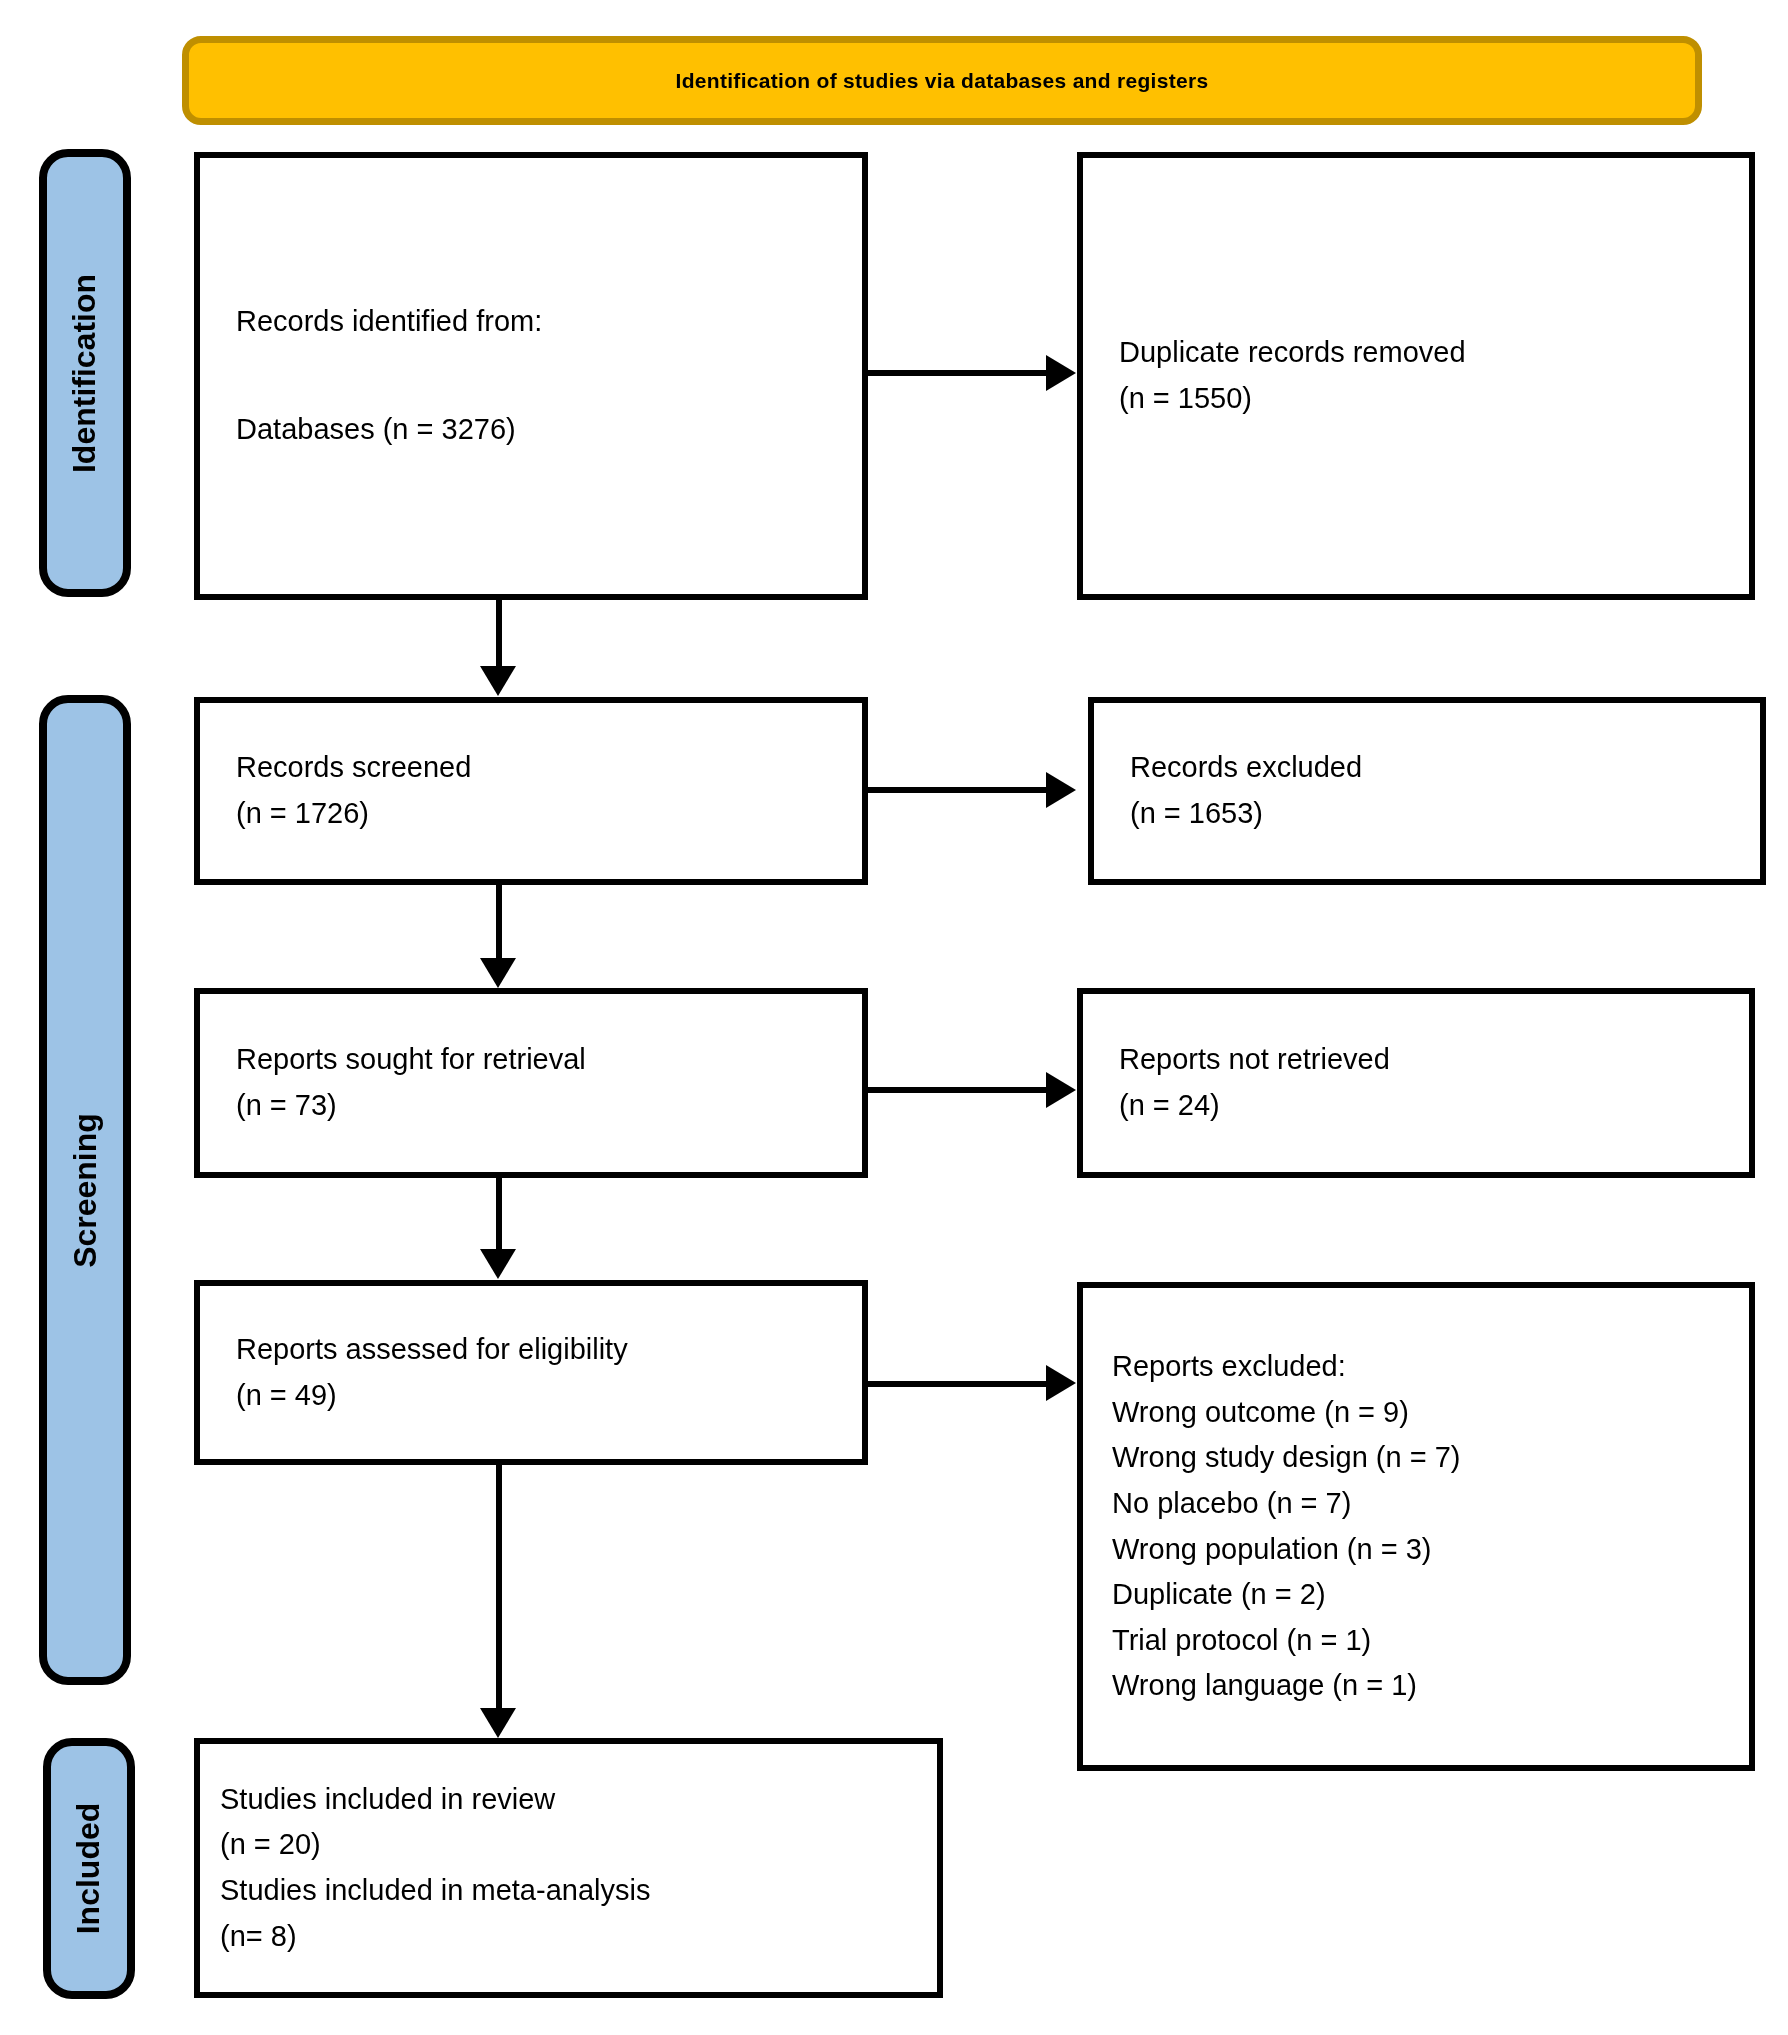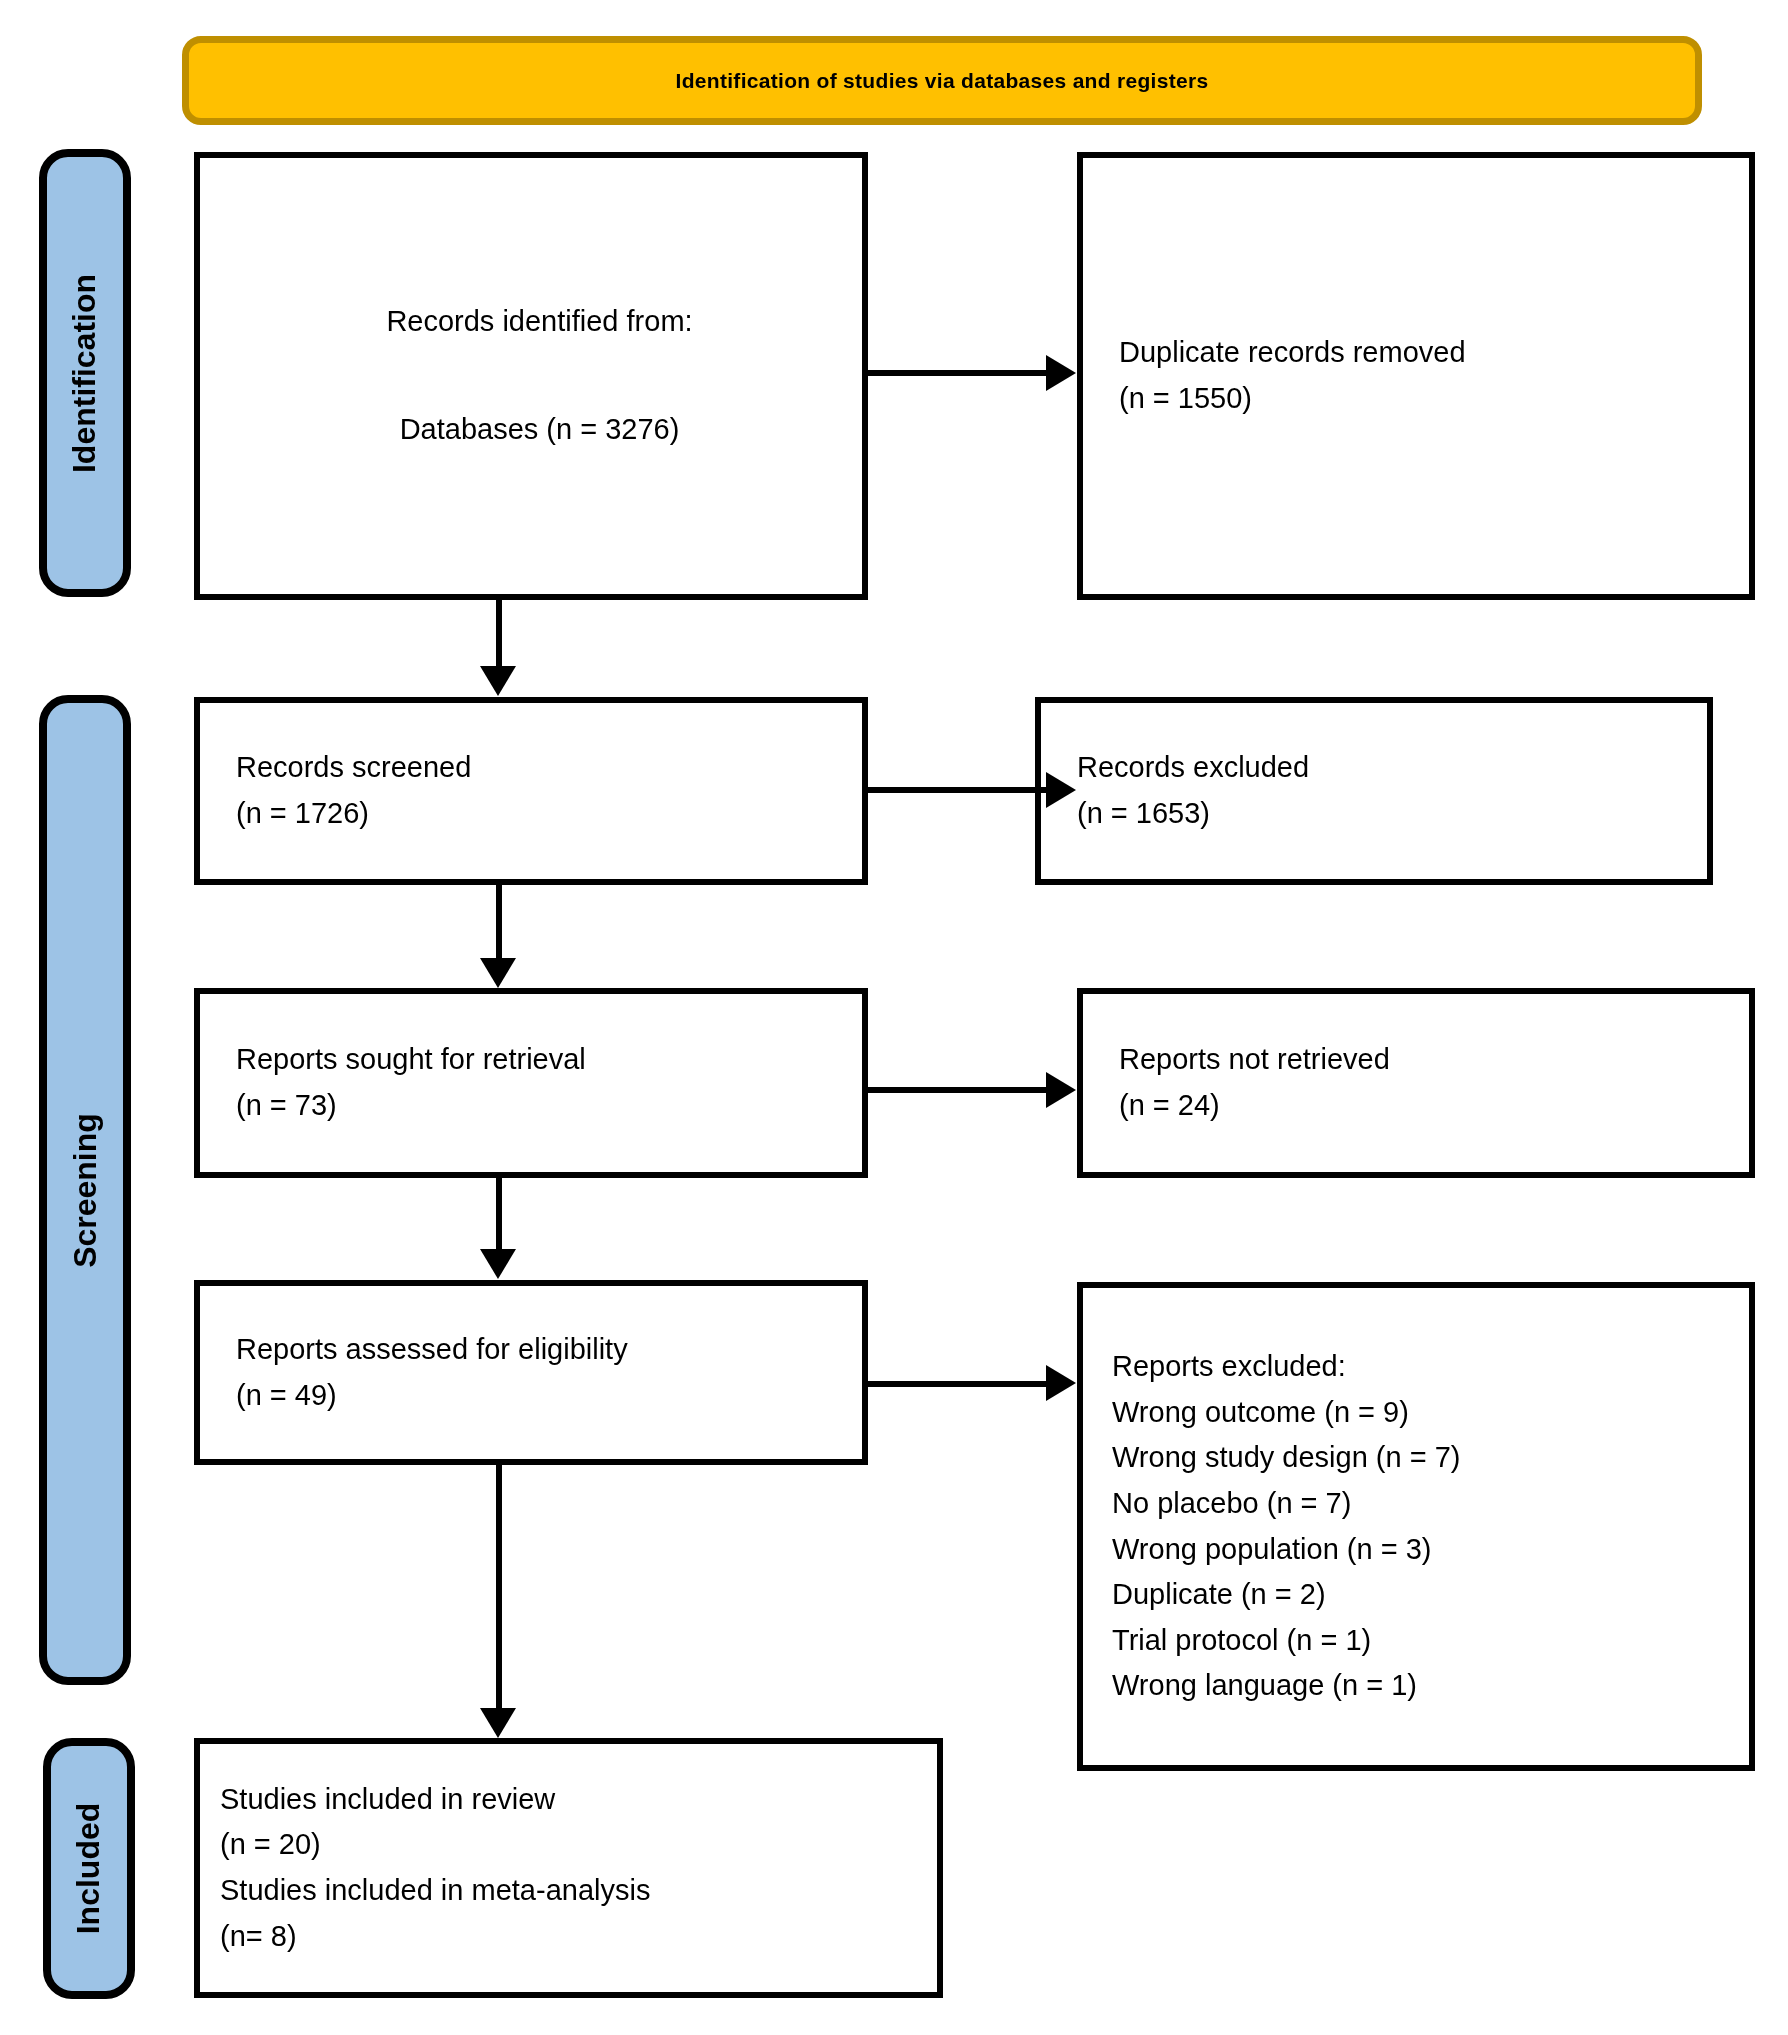--- a/index.html
+++ b/index.html
@@ -44,21 +44,21 @@
   }
   .flowbox{
     position:absolute;
     background:var(--box-fill);
     border:6.3px solid var(--line-color);
     box-sizing:border-box;
     display:flex;flex-direction:column;justify-content:center;
     font-size:29px;line-height:1.57;
     padding:12.7px 19px 12.7px 36px;
   }
-  .flowbox.gapped{row-gap:62px;align-items:center;}
+  .flowbox.gapped{row-gap:62px;}
   .hline{position:absolute;height:5.7px;background:var(--line-color);}
   .vline{position:absolute;width:5.7px;background:var(--line-color);}
   .head-right{
     position:absolute;width:0;height:0;
     border-left:30px solid var(--line-color);
     border-top:18px solid transparent;
     border-bottom:18px solid transparent;
   }
   .head-down{
     position:absolute;width:0;height:0;
@@ -92,21 +92,21 @@
   </div>
   <div class="flowbox" style="left:1077px;top:152px;width:678px;height:448px;">
     <div>Duplicate records removed</div>
     <div>(n = 1550)</div>
   </div>
 
   <div class="flowbox" style="left:194px;top:697px;width:674px;height:188px;">
     <div>Records screened</div>
     <div>(n = 1726)</div>
   </div>
-  <div class="flowbox" style="left:1035px;top:697px;width:678px;height:188px;">
+  <div class="flowbox" style="left:1088px;top:697px;width:678px;height:188px;">
     <div>Records excluded</div>
     <div>(n = 1653)</div>
   </div>
 
   <div class="flowbox" style="left:194px;top:988px;width:674px;height:190px;">
     <div>Reports sought for retrieval</div>
     <div>(n = 73)</div>
   </div>
   <div class="flowbox" style="left:1077px;top:988px;width:678px;height:190px;">
     <div>Reports not retrieved</div>

